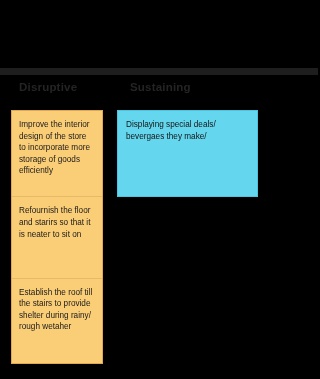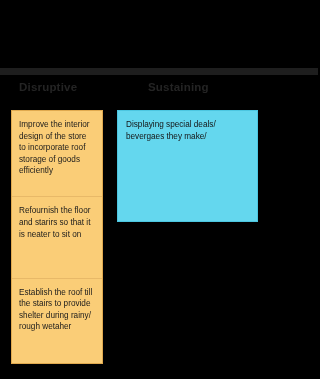--- a/index.html
+++ b/index.html
@@ -39,21 +39,21 @@
     position: absolute;
     top: 80px;
     font-size: 11.5px;
     font-weight: bold;
     letter-spacing: 0.2px;
     color: #242424;
     white-space: nowrap;
     line-height: 15px;
   }
   #hdr-left  { left: 19px; }
-  #hdr-right { left: 148px; }
+  #hdr-right { left: 130px; }
 
   
   .orange-col {
     position: absolute;
     left: 11px;
     top: 110px;
     width: 92px;
     height: 254px;
     background: #fcc濃;
     background: #facd77;
@@ -74,21 +74,21 @@
   .orange-cell.c0 { height: 86px; }
   .orange-cell.c1 { height: 82px; border-top: 1px solid #e8b968; }
   .orange-cell.c2 { height: 86px; border-top: 1px solid #e8b968; }
 
   
   .blue-box {
     position: absolute;
     left: 117px;
     top: 110px;
     width: 141px;
-    height: 112px;
+    height: 87px;
     background: #64d7ee;
     border: 1px solid #4cc6e0;
     box-sizing: border-box;
     box-shadow: 2px 2px 0 rgba(0,0,0,0.35);
     padding: 8px 8px 6px 8px;
     color: #141414;
     font-size: 8.2px;
     line-height: 11.6px;
   }
   .blue-lead { margin: 0 0 1px 0; }
@@ -114,21 +114,21 @@
 
 <div id="canvas">
 
   <div class="top-rule"></div>
 
   <div class="col-header" id="hdr-left">Disruptive</div>
 
   <div class="col-header" id="hdr-right">Sustaining</div>
 
   <div class="orange-col">
-    <div class="orange-cell c0">Improve the interior design of the store to incorporate roof storage of goods efficiently</div>
+    <div class="orange-cell c0">Improve the interior design of the store to incorporate more storage of goods efficiently</div>
     <div class="orange-cell c1">Refournish the floor and starirs so that it is neater to sit on</div>
     <div class="orange-cell c2">Establish the roof till the stairs to provide shelter during rainy/ rough wetaher</div>
   </div>
 
   <div class="blue-box">
     <p class="blue-lead">Displaying special deals/ bevergaes they make/</p>
   </div>
 
 </div>
 

